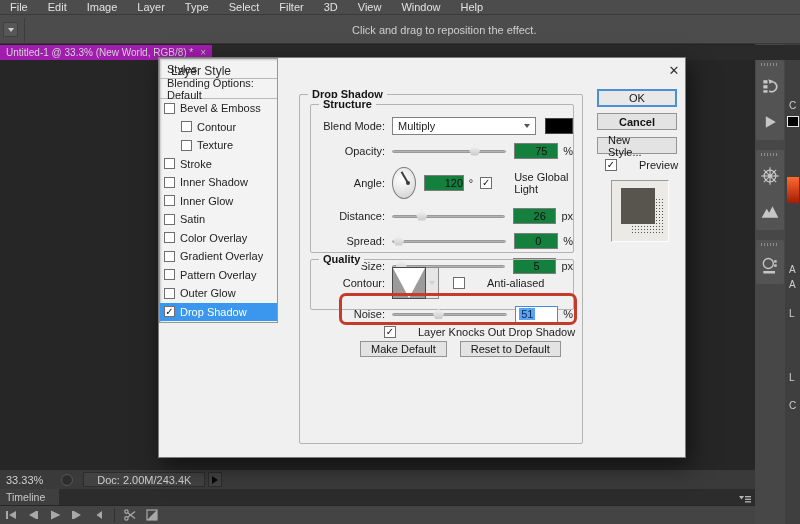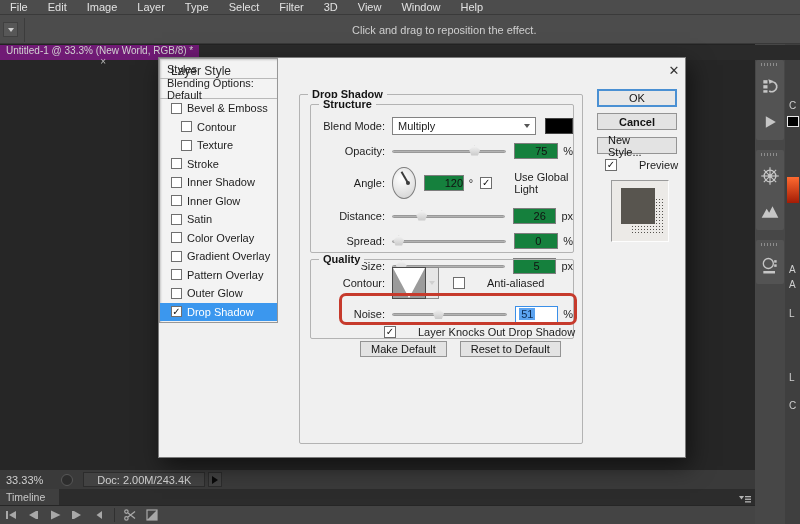--- a/index.html
+++ b/index.html
@@ -9,21 +9,21 @@
 
   
   #menubar { left:0; top:0; width:800px; height:14px; background:#4c4c4c; display:flex; align-items:center; font-size:11px; color:#e2e2e2; z-index:3; }
   .mitem { padding:0 10px; height:14px; display:flex; align-items:center; cursor:default; }
   #optionsbar { left:0; top:14px; width:800px; height:30px; background:#4c4c4c; border-top:1px solid #3a3a3a; border-bottom:1px solid #383838; z-index:3; }
   #presetbtn { left:3px; top:7px; width:15px; height:15px; background:#575757; border:1px solid #404040; display:flex; align-items:center; justify-content:center; }
   .tri-down { width:0; height:0; border-left:3px solid transparent; border-right:3px solid transparent; border-top:4px solid #cfcfcf; }
   #optdivider { left:24px; top:3px; width:1px; height:24px; background:#3c3c3c; }
   #opthint { left:352px; top:9px; font-size:11px; color:#cfcfcf; }
   #tabbar { left:0; top:45px; width:800px; height:15px; background:#2a2a2a; z-index:3; }
-  #doctab { left:0; top:0; height:15px; background:#701a75; display:flex; align-items:center; padding:0 6px; font-size:10px; color:#d2d2d2; white-space:nowrap;flex-direction:column; }
+  #doctab { left:0; top:0; height:15px; background:#a21caf; display:flex; align-items:center; padding:0 6px; font-size:10px; color:#d2d2d2; white-space:nowrap; }
   #tabclose { margin-left:7px; color:#bdbdbd; font-size:10px; cursor:pointer; }
 
   
   #canvas { left:0; top:60px; width:755px; height:410px; background:#262626; }
 
   
   #dock { left:755px; top:44px; width:30px; height:480px; background:#474747; z-index:2; }
   #dockhead { left:0; top:0; width:30px; height:14px; display:flex; align-items:center; justify-content:flex-end; padding-right:5px; color:#c9c9c9; font-size:10px; }
   .dockgroup { position:absolute; left:1px; width:28px; background:#535353; border-radius:2px; }
   .minitabs { height:8px; display:flex; align-items:center; justify-content:center; }
@@ -49,31 +49,31 @@
   .tldiv { width:1px; height:14px; background:#303030; margin:0 4px; }
 
   
   #dialog { left:158px; top:57px; width:528px; height:401px; background:#f0f0f0; border:1px solid #7b7b7b; box-shadow:4px 8px 22px rgba(0,0,0,.55); z-index:10; color:#1c1c1c; font-size:11px; }
   #dlgtitle { left:12px; top:6px; font-size:12px; color:#2a2a2a; }
   #dlgclose { left:506px; top:3px; width:18px; height:18px; display:flex; align-items:center; justify-content:center; font-size:13px; color:#333; cursor:pointer; }
 
   
   #styleslist { left:14px; top:31px; width:119px; height:265px; background:#f3f3f3; border:1px solid #979797; box-shadow:inset 1px 1px 2px rgba(0,0,0,.18); }
   .slhead { height:20px; display:flex; align-items:center; padding-left:7px; border-bottom:1px solid #b9b9b9; color:#222; }
-  .slrow { height:18.5px; display:flex; align-items:center; padding-left:11px; color:#222; cursor:pointer; white-space:nowrap; }
+  .slrow { height:18.5px; display:flex; align-items:center; padding-left:4px; color:#222; cursor:pointer; white-space:nowrap; }
   .slrow.ind { padding-left:21px; }
   .slrow.sel { background:#3b97ee; color:#fff; }
   .slcb { width:11px; height:11px; min-width:11px; background:#fff; border:1px solid #6f6f6f; margin-right:5px; display:flex; align-items:center; justify-content:center; font-size:10px; color:#111; line-height:1; }
 
   
   .gbox { position:absolute; border:1px solid #b3b3b3; border-radius:2px; }
   .legend { position:absolute; top:-7px; left:8px; background:#f0f0f0; padding:0 4px; font-weight:bold; color:#141414; }
   #outerbox { left:140px; top:36px; width:284px; height:350px; }
   #structbox { left:10px; top:9px; width:264px; height:149px; }
-  #qualbox { left:10px; top:164px; width:264px; height:80px; }
+  #qualbox { left:10px; top:164px; width:264px; height:51px; }
 
   .row { display:flex; align-items:center; height:25px; position:relative; }
   .flabel { width:74px; min-width:74px; text-align:right; margin-right:7px; color:#1e1e1e; }
   .dropdown { width:152px; height:18px; background:#fff; border:1px solid #828282; display:flex; align-items:center; padding:0 5px; position:relative; cursor:pointer; }
   .dropdown .tri-down { position:absolute; right:5px; border-top-color:#555; }
   .swatch { width:30px; height:16px; background:#000; border:1px solid #444; margin-left:9px; cursor:pointer; }
   .slider { position:relative; width:124px; height:12px; cursor:pointer; }
   .track { position:absolute; left:0; right:0; top:5px; height:3px; background:linear-gradient(#8f8f8f,#d6d6d6); border:1px solid #999; border-radius:2px; }
   .handle { position:absolute; top:1px; width:11px; height:10px; background:linear-gradient(#f2f2f2,#c9c9c9); clip-path:polygon(50% 0,100% 45%,80% 100%,20% 100%,0 45%); filter:drop-shadow(0 0 1px #666); }
   .val { width:46px; height:16px; background:#15803d; border:1px solid #7d7d7d; margin-left:8px; display:flex; align-items:center; padding-left:20px; color:#111; }

